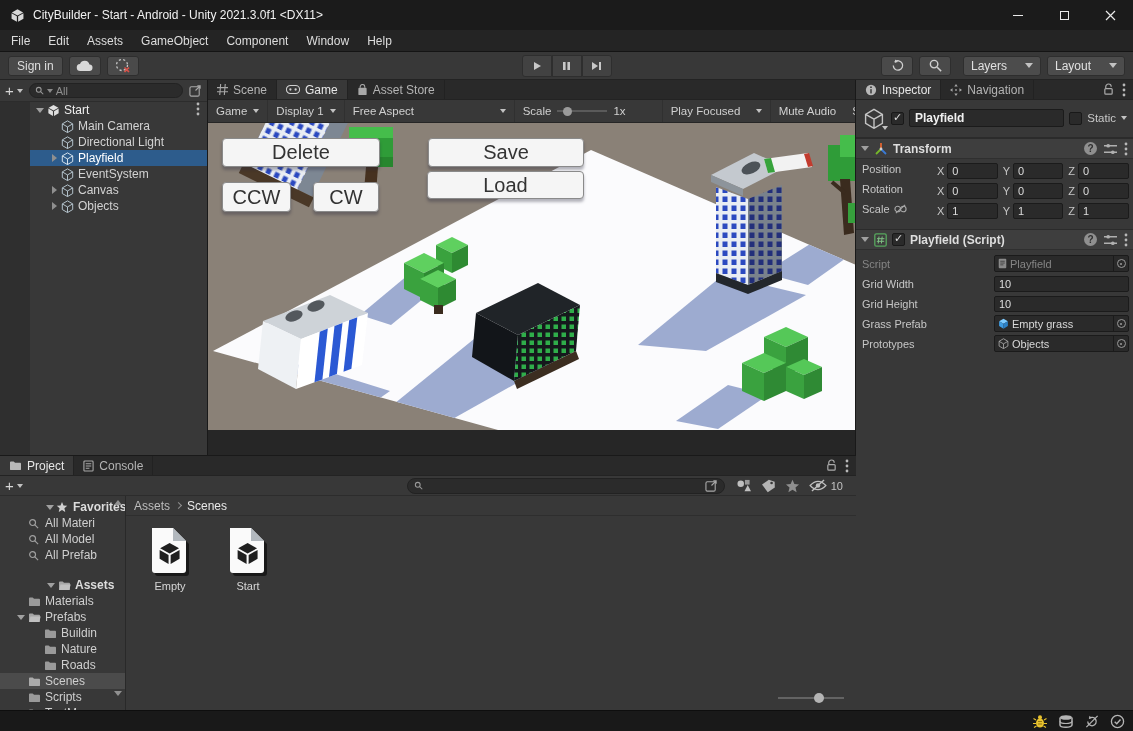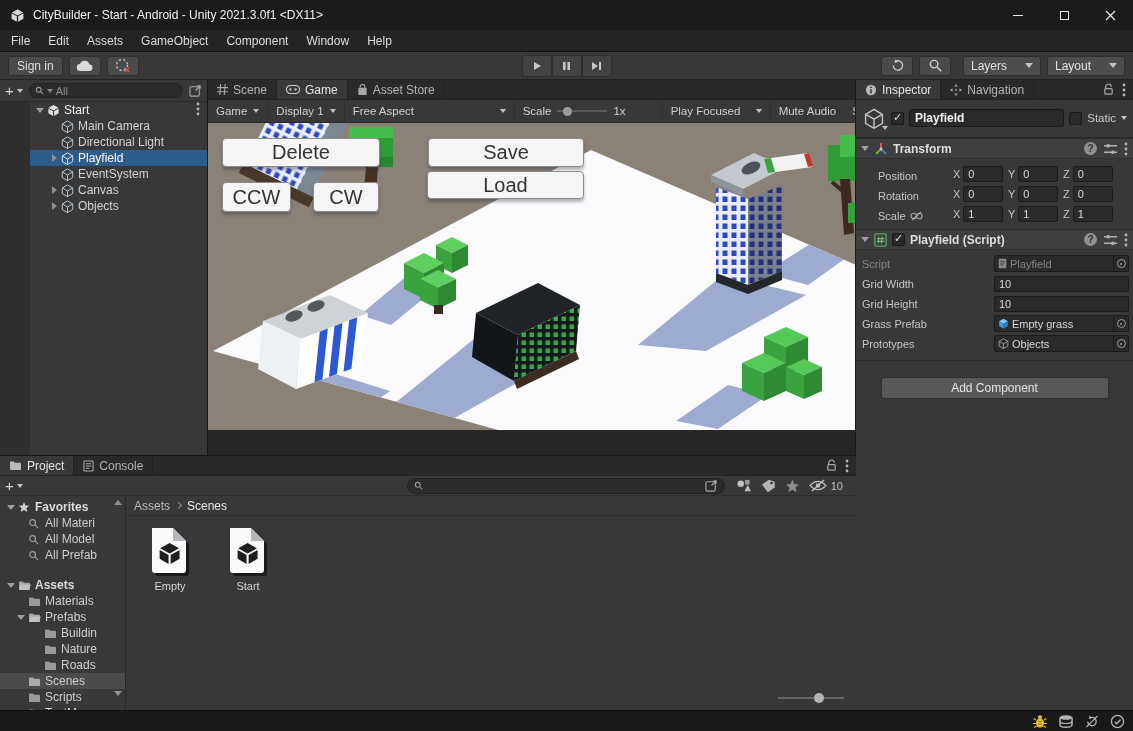--- a/index.html
+++ b/index.html
@@ -87,21 +87,21 @@
   .namefield { flex:1; height:18px; background:#2a2a2a; border:1px solid #1b1b1b; border-radius:2px; color:#f0f0f0; font-weight:bold; font-size:12px; padding:0 5px; line-height:16px; }
   .static-lbl { color:#c8c8c8; font-size:11.5px; }
   .ih-row2 { display:flex; align-items:center; margin-top:6px; padding-left:24px; gap:5px; font-size:11.5px; color:#c4c4c4; }
   .drop { height:17px; background:#515151; border:1px solid #303030; border-radius:3px; display:flex; align-items:center; padding:0 6px; gap:6px; font-size:11px; color:#e0e0e0; }
   .drop .caret.sm { margin-left:auto; }
   .comp-head { height:21px; background:#3e3e3e; border-top:1px solid #2b2b2b; border-bottom:1px solid #2f2f2f; display:flex; align-items:center; padding:0 5px; gap:5px; }
   .comp-title { font-weight:bold; font-size:12px; color:#dedede; }
   .comp-right { margin-left:auto; display:flex; align-items:center; gap:7px; }
   .help-ic { width:13px; height:13px; border-radius:50%; background:#8f8f8f; color:#2e2e2e; font-size:10px; font-weight:bold; display:flex; align-items:center; justify-content:center; }
   .comp-body { padding:3px 4px 6px 6px; }
-  .trow { display:flex; align-items:flex-end; height:19px; margin:1px 16px; }
+  .trow { display:flex; align-items:flex-start; height:19px; margin:1px 0; }
   .trow .lbl { width:70px; font-size:11px; color:#c6c6c6; display:flex; align-items:center; gap:4px; }
   .ax { display:flex; align-items:center; flex:1; margin-left:5px; }
   .axl { font-size:11px; color:#c6c6c6; margin-right:3px; }
   .nf { flex:1; min-width:0; height:16px; background:#2a2a2a; border:1px solid #1b1b1b; border-radius:2px; padding:0 4px; font-size:11px; line-height:14px; color:#dcdcdc; }
   .irow { display:flex; align-items:center; height:19px; margin:1px 0; }
   .irow .lbl2 { width:132px; font-size:11px; color:#c6c6c6; white-space:nowrap; overflow:hidden; flex:0 0 auto; }
   .irow.disabled .lbl2, .irow.disabled .objf { color:#858585; }
   .objf { flex:1; display:flex; align-items:center; height:17px; background:#2a2a2a; border:1px solid #1b1b1b; border-radius:2px; padding-left:3px; font-size:11px; color:#d8d8d8; gap:3px; min-width:0; }
   .objf .otext { white-space:nowrap; overflow:hidden; }
   .picker { margin-left:auto; width:15px; align-self:stretch; border-left:1px solid #1b1b1b; display:flex; align-items:center; justify-content:center; flex:0 0 auto; }
@@ -113,21 +113,21 @@
   .project { height:255px; border-top:1px solid #191919; display:flex; flex-direction:column; background:#383838; }
   .p-toolbar { height:20px; display:flex; align-items:center; padding:0 5px; border-bottom:1px solid #2c2c2c; gap:3px; flex:0 0 auto; }
   .p-search { width:318px; margin-left:auto; height:16px; background:#2b2b2b; border:1px solid #222; border-radius:8px; display:flex; align-items:center; padding:0 6px; gap:4px; }
   .p-icons { display:flex; align-items:center; gap:9px; padding:0 8px 0 8px; }
   .hidden-count { font-size:11px; color:#c2c2c2; margin-left:2px; }
   .p-body { flex:1; display:flex; overflow:hidden; }
   .p-tree { width:126px; border-right:1px solid #292929; position:relative; overflow:hidden; padding-top:3px; }
   .prow { height:16px; display:flex; align-items:center; color:#cfcfcf; white-space:nowrap; }
   .prow.bold span.pname { font-weight:bold; color:#dcdcdc; }
   .prow.sel { background:#4B4B4B; }
-  .pd0 { padding-left:6px; }
+  .pd0 { padding-left:6px;margin-left:40px; }
   .pd1 { padding-left:26px; }
   .pd1c { padding-left:16px; }
   .pd2 { padding-left:42px; }
   .picon { width:14px; height:13px; margin:0 3px 0 2px; flex:0 0 auto; display:flex; align-items:center; }
   .tree-gap { height:14px; }
   .scroll-arrow { position:absolute; right:3px; }
   .clipwrap { height:8px; overflow:hidden; }
   .p-content { flex:1; display:flex; flex-direction:column; position:relative; }
   .crumbs { height:20px; background:#383838; border-bottom:1px solid #2e2e2e; display:flex; align-items:center; padding:0 8px; gap:4px; font-size:12px; flex:0 0 auto; }
   .crumb-a { color:#bdbdbd; }
@@ -935,23 +935,20 @@
               <svg width="11" height="11" viewBox="0 0 14 15">
                   <path d="M7 1 L13 4.5 L13 11 L7 14.5 L1 11 L1 4.5 Z M7 8 L7 14.5 M7 8 L1 4.5 M7 8 L13 4.5" fill="none" stroke="#b0b0b0" stroke-width="1.1"></path>
                 </svg>
               <span class="otext">Objects</span>
               <span class="picker">
                   <span class="pcirc"></span>
                 </span>
             </span>
           </div>
         </div>
-        <div style="border-top:1px solid #2b2b2b">
-          <div class="add-comp">Add Component</div>
-        </div>
       </div>
     </div>
   </div>
 
   <div class="statusbar">
     <svg width="16" height="15" viewBox="0 0 16 15">
       <ellipse cx="8" cy="9" rx="4" ry="4.6" fill="#E8C22E"></ellipse>
       <circle cx="8" cy="3.2" r="2" fill="#E8C22E"></circle>
       <path d="M4 6 L1.5 4.5 M4 9.5 H1 M4.5 12 L2 13.5 M12 6 L14.5 4.5 M12 9.5 H15 M11.5 12 L14 13.5" stroke="#E8C22E" stroke-width="1.1"></path>
       <path d="M6 7.5 H10 M6 10 H10" stroke="#8a6d10" stroke-width="0.9"></path>

